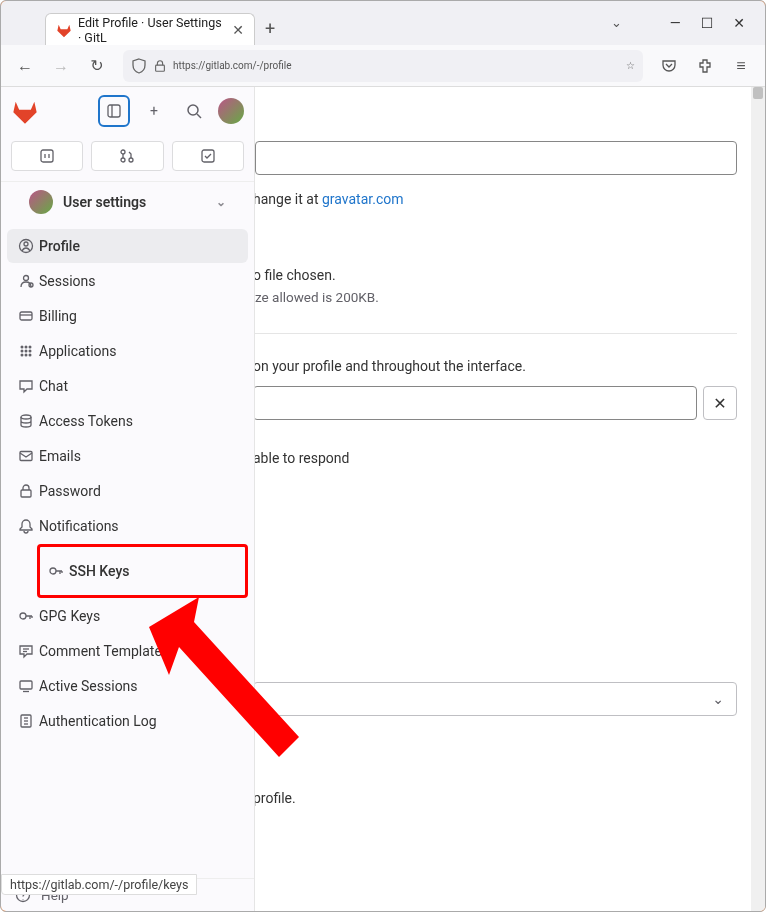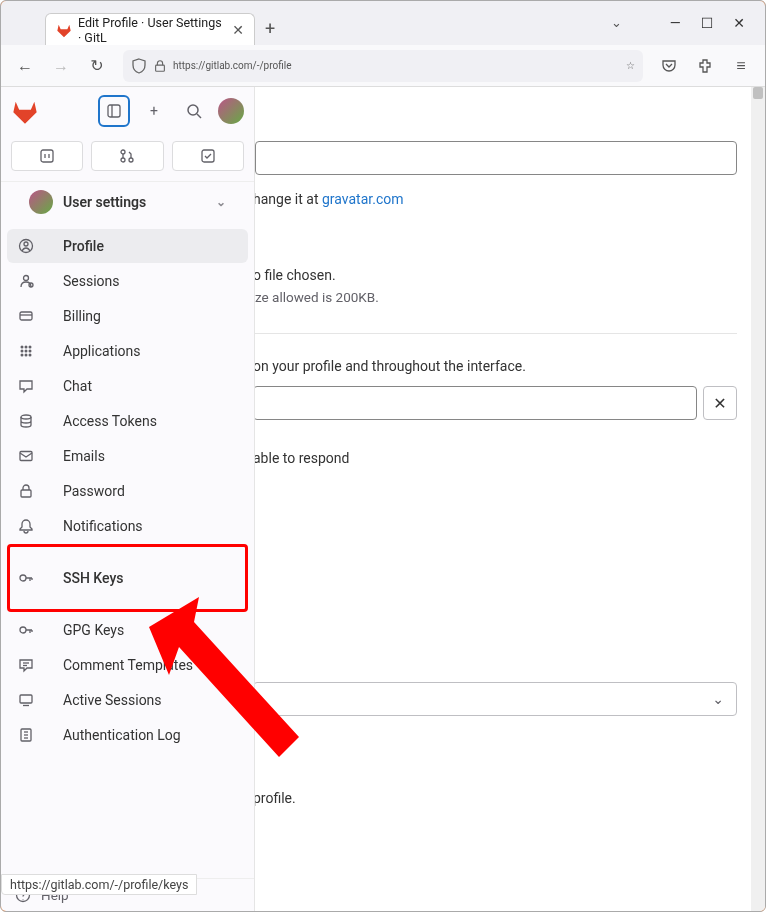--- a/index.html
+++ b/index.html
@@ -40,24 +40,24 @@
   .avatar-sm { width: 26px; height: 26px; border-radius: 50%; background: linear-gradient(135deg,#b58,#6a4); }
   
   .sb-actions { display: flex; gap: 8px; padding: 6px 10px 10px; }
   .sb-action-btn { flex: 1; height: 30px; border: 1px solid #dcdcde; border-radius: 4px; background: #fff; display: flex; align-items: center; justify-content: center; color: #626168; }
   
   .sb-header { display: flex; align-items: center; gap: 10px; padding: 8px 28px; font-weight: 600; color: #333; border-top: 1px solid #eee;}
   .sb-header .avatar-sm { width: 24px; height: 24px; }
   .sb-header .chev { margin-left: auto; color: #8b8a90; font-size: 12px; }
   
   .sb-nav { padding: 6px 6px; flex: 1; overflow: hidden; }
-  .sb-item { display: flex; align-items: center; gap: 28px; padding: 8px 10px; border-radius: 6px; color: #333; cursor: pointer; margin: 1px 0;}
+  .sb-item { display: flex; align-items: center; gap: 4px; padding: 8px 10px; border-radius: 6px; color: #333; cursor: pointer; margin: 1px 0;}
   .sb-item.active { background: #ececef; font-weight: 500;}
   .sb-item .ico { width: 18px; height: 18px; display: flex; align-items: center; justify-content: center; color: #626168; }
-  .sb-item.highlight { border: 3px solid #ff0000; border-radius: 4px; padding: 22px 7px; font-weight: 500;}
+  .sb-item.highlight { border: 3px solid #ff0000; border-radius: 4px; padding: 15px 7px; font-weight: 500; margin-left: 30px;}
   
   .sb-footer { padding: 8px 14px; display: flex; align-items: center; gap: 10px; color: #626168; border-top: 1px solid #eee; font-size: 13.5px;}
   
   
   .content { flex: 1; background: #fff; padding: 0 0 0 0; position: relative; overflow: hidden; }
   .content-inner { padding: 0; color: #333; }
   .field-box { border: 1px solid #868686; border-radius: 4px; height: 34px; margin: 54px 28px 16px 0; }
   .ctext { font-size: 14px; margin: 12px 0 6px -2px; color: #333; }
   .ctext a { color: #1f75cb; text-decoration: none; }
   .small { font-size: 13.5px; color: #626168; margin-top: 4px;}

